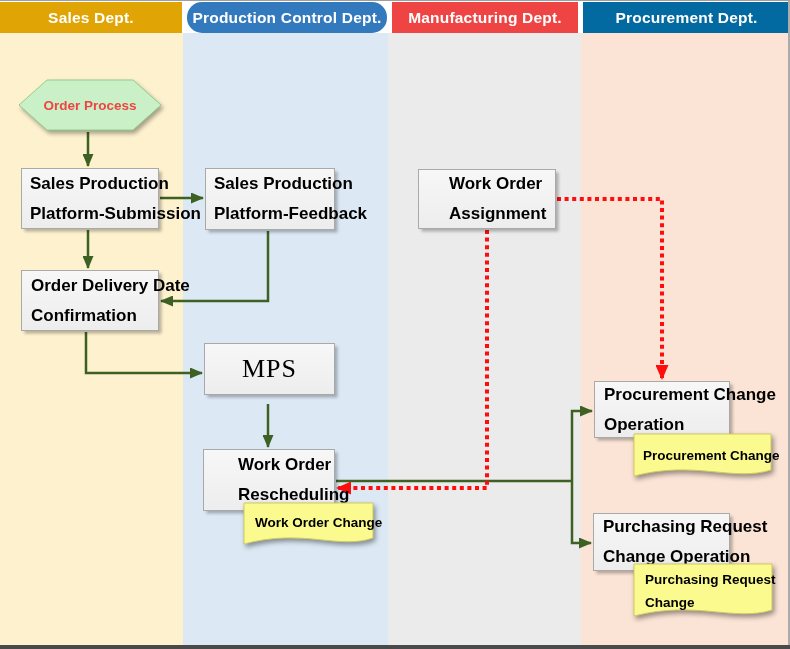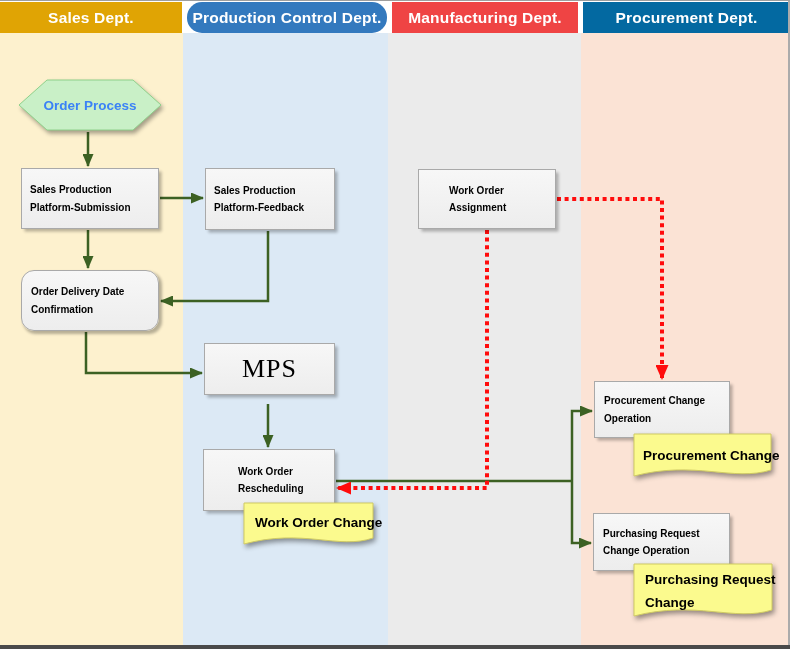--- a/index.html
+++ b/index.html
@@ -13,30 +13,30 @@
                color:#fff;font-weight:bold;font-size:15.5px;letter-spacing:.2px;}
 
   svg.arrows{position:absolute;left:0;top:0;z-index:2;}
   .gline{fill:none;stroke:var(--arrow_green);stroke-width:2.5;}
   .rline{fill:none;stroke:var(--arrow_red);stroke-width:4;stroke-dasharray:4 3.6;stroke-linecap:butt;}
   .mgreen{fill:var(--arrow_green);}
   .mred{fill:var(--arrow_red);}
 
   .node{position:absolute;z-index:3;background:linear-gradient(#f7f7f7,#ededed);
         border:1px solid var(--box_border);box-shadow:2.5px 2.5px 3px rgba(0,0,0,0.28);
-        display:flex;align-items:center;font-weight:bold;font-size:10px;color:#000;box-sizing:border-box;}
+        display:flex;align-items:center;font-weight:bold;font-size:17px;color:#000;box-sizing:border-box;}
   .node span{white-space:pre;line-height:1.75;display:block;}
   .node.center{justify-content:center;}
   .node.mps{font-weight:normal;font-size:26px;letter-spacing:1px;}
 
   .hex{position:absolute;z-index:3;}
   .hex svg{position:absolute;left:0;top:0;filter:drop-shadow(2.5px 3px 2px rgba(0,0,0,0.35));}
   .hex polygon{fill:var(--hexagon_fill);stroke:var(--hexagon_border);stroke-width:1;}
   .hex .lbl{position:absolute;left:0;top:0;width:100%;height:100%;display:flex;align-items:center;justify-content:center;
-            font-weight:bold;font-size:13.5px;color:#3b82f6;}
+            font-weight:bold;font-size:13.5px;color:#ef4444;}
 
   .note{position:absolute;z-index:4;}
   .note svg{position:absolute;left:0;top:0;filter:drop-shadow(2.5px 3.5px 2.5px rgba(0,0,0,0.4));}
   .note path{fill:var(--note_fill);stroke:var(--note_border);stroke-width:1;}
   .note .lbl{position:absolute;left:0;top:0;width:100%;font-weight:bold;font-size:13.5px;color:#000;
              white-space:pre;line-height:1.7;box-sizing:border-box;}
 </style>
 </head>
 <body>
 
@@ -90,21 +90,21 @@
   </div>
 
   <div class="node" style="left:21px;top:167px;width:138px;height:61px;padding-left:8px;">
     <span>Sales Production
 Platform-Submission</span>
   </div>
   <div class="node" style="left:205px;top:167px;width:130px;height:62px;padding-left:8px;">
     <span>Sales Production
 Platform-Feedback</span>
   </div>
-  <div class="node" style="left:21px;top:269px;width:138px;height:61px;padding-left:9px;border-radius:13px;">
+  <div class="node" style="left:21px;top:269px;width:138px;height:61px;padding-left:9px;">
     <span>Order Delivery Date
 Confirmation</span>
   </div>
   <div class="node center mps" style="left:204px;top:342px;width:131px;height:52px;font-family:Liberation Serif, serif;">
     <span>MPS</span>
   </div>
   <div class="node" style="left:203px;top:448px;width:132px;height:62px;padding-left:34px;">
     <span>Work Order
 Rescheduling</span>
   </div>

